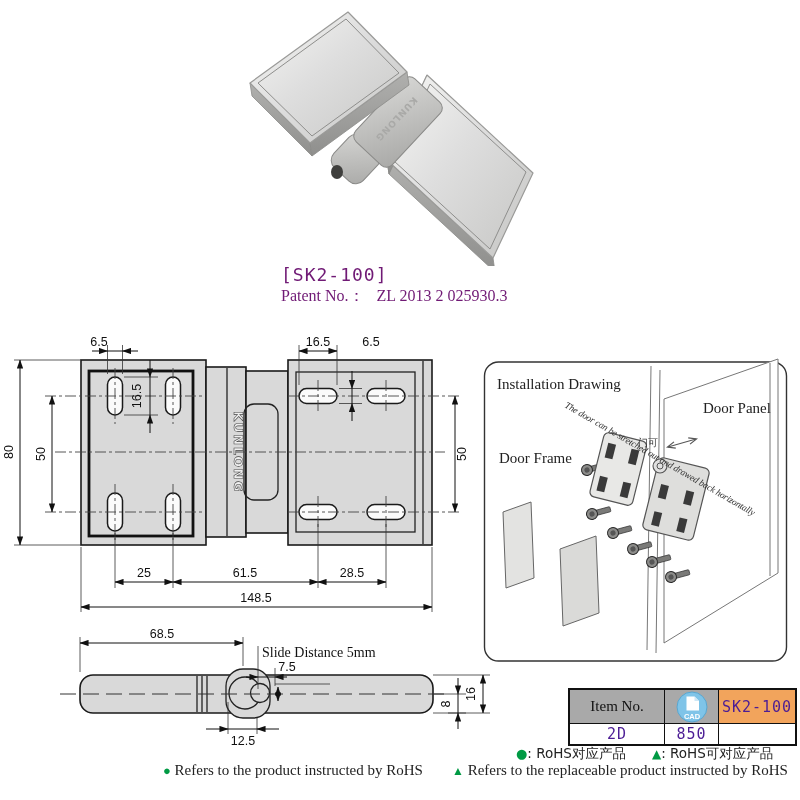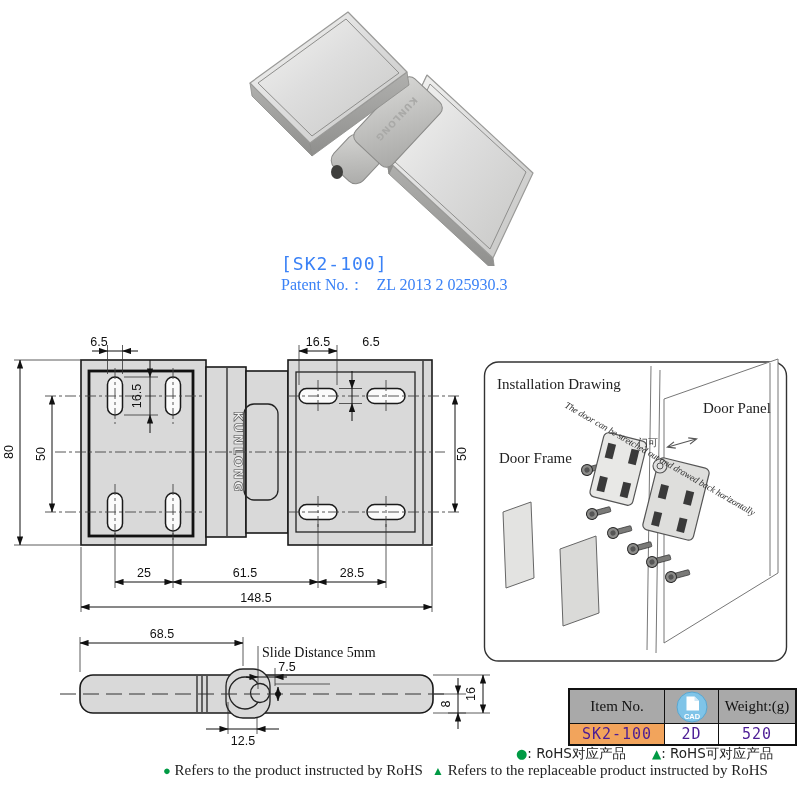--- a/index.html
+++ b/index.html
@@ -31,21 +31,21 @@
   .it{font:15px "Liberation Serif",serif;fill:#222;}
   .nt{font:italic 9.5px "Liberation Serif",serif;fill:#333;letter-spacing:-.2px;}
   .cn{font:10px "DejaVu Sans",sans-serif;fill:#333;}
   .shaft{fill:#7a7a78;stroke:#333;stroke-width:.7;}
   .head{fill:#8c8c8a;stroke:#2a2a2a;stroke-width:1;}
   .headin{fill:#555;}
   .hplate{stroke:#555;stroke-width:1.2;}
   .hslot{fill:#3a3a3a;}
 
   
-  #caption{left:281px;top:253px;color:#3b82f6;}
+  #caption{left:281px;top:264px;color:#701a75;}
   #model-code{font:18px "DejaVu Sans Mono",monospace;letter-spacing:1px;}
   #patent-line{font:16px "Liberation Serif",serif;margin-top:1px;text-align:right;}
   #patent-line .gap{display:inline-block;width:12px;}
 
   
   #spec-table{left:568px;top:688px;width:225px;height:54px;display:grid;
       grid-template-columns:95px 54px 76px;grid-template-rows:34px 20px;
       border:2px solid #111;box-sizing:content-box;background:#fff;}
   #spec-table>div{border-right:1.6px solid #111;border-bottom:1.6px solid #111;
       display:flex;align-items:center;justify-content:center;position:relative;}
@@ -351,31 +351,30 @@
   <div class="abs" id="spec-table">
     <div class="th">Item No.</div>
     <div class="th">
       <svg id="cad-icon-svg" width="32" height="32" viewBox="0 0 32 32">
         <circle cx="16" cy="16" r="15" stroke="#5aa6cf" stroke-width="1" fill="#7fc4e8"></circle>
         <path d="M10.5,5.5 h8 l4.5,4.5 v9.5 h-12.5 z" fill="#ffffff"></path>
         <path d="M18.5,5.5 v4.5 h4.5 z" fill="#cfe8f6"></path>
         <text x="16" y="27.5" text-anchor="middle" font-family="Liberation Sans,sans-serif" font-size="7.5" font-weight="bold" fill="#ffffff">CAD</text>
       </svg>
     </div>
-    <div class="th">Weight:(g)</div>
     <div class="td" id="item-cell">SK2-100</div>
     <div class="td">2D</div>
-    <div class="td">520</div>
+    <div class="td">850</div>
   </div>
 
   <div class="abs rohs-en" style="left:163px">
     <span class="mk dot">●</span>
     <span>Refers to the product instructed by RoHS</span>
   </div>
   <div class="abs rohs-cn">
     <span class="mk dot">●</span><span>: RoHS对应产品</span><span class="sp18"></span><span class="mk tri">▲</span><span>: RoHS可对应产品</span>
   </div>
-  <div class="abs rohs-en" style="left:432px">
+  <div class="abs rohs-en" style="left:452px">
     <span class="mk tri">▲</span>
     <span>Refers to the replaceable product instructed by RoHS</span>
   </div>
 
 </div>
 
 </body></html>

